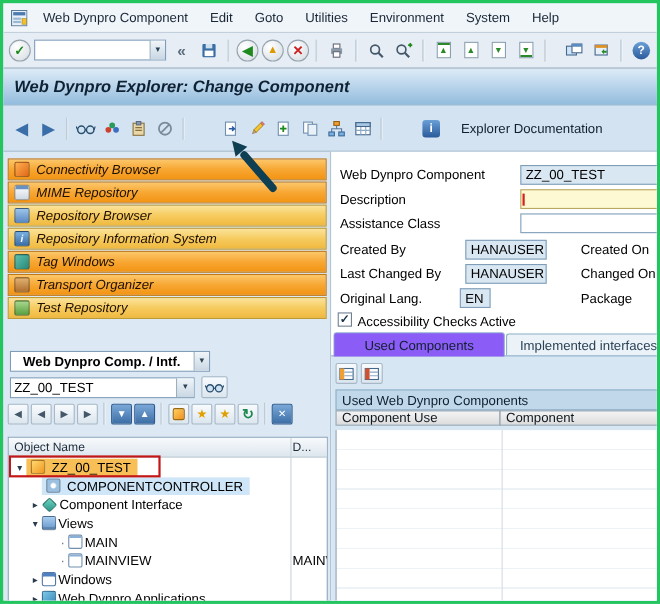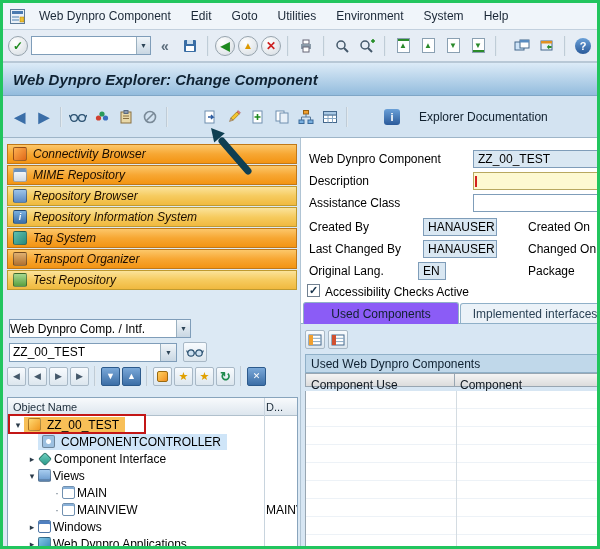--- a/index.html
+++ b/index.html
@@ -51,21 +51,21 @@
   .sic{width:14px;height:14px;border:1px solid rgba(0,0,0,.35);border-radius:2px;flex:none;}
   .sic-conn{background:linear-gradient(135deg,#ffb050,#e06818);}
   .sic-mime{background:linear-gradient(180deg,#ffffff,#cfd8e2);box-shadow:inset 0 3px 0 #6a92c0;}
   .sic-repo{background:linear-gradient(180deg,#9cc4ea,#5b89c2);}
   .sic-info{background:linear-gradient(180deg,#7ab0e0,#3a6ea8);display:flex;align-items:center;justify-content:center;color:#fff;font-size:9px;font-weight:bold;}
   .sic-tag{background:linear-gradient(135deg,#5fc0b0,#2a8a7a);}
   .sic-transport{background:linear-gradient(180deg,#e0b070,#b07030);}
   .sic-test{background:linear-gradient(180deg,#a8d890,#5aa040);}
 
   .combo{position:absolute;left:6px;top:181px;display:flex;width:182px;height:19px;border:1px solid #7f9db9;background:#fff;font-size:12px;align-items:center;}
-  .combo .txt{flex:1;padding:0 0;white-space:nowrap;overflow:hidden;}
+  .combo .txt{flex:1;padding:0 11px;white-space:nowrap;overflow:hidden;font-weight:bold;}
 
   .objrow{position:absolute;left:6px;top:204px;display:flex;align-items:center;}
   .comboline{display:flex;height:19px;border:1px solid #7f9db9;background:#fff;}
   .objrow input{width:150px;border:none;outline:none;font-size:12px;padding:0 3px;background:transparent;}
   .tbtn{width:24px;height:20px;margin-left:6px;border:1px solid #a8b8c6;background:linear-gradient(#f8fbfe,#dce6ee);border-radius:2px;}
 
   .navrow{position:absolute;left:4px;top:228px;display:flex;align-items:center;gap:2px;}
   .sbtn{width:19px;height:19px;border:1px solid #a8b8c6;background:linear-gradient(#f8fbfe,#dce6ee);display:flex;align-items:center;justify-content:center;font-size:9px;color:#44586a;border-radius:2px;}
   .sbtn.blue{background:linear-gradient(#7aa8d8,#3c6ea6);color:#fff;border-color:#2c5a8c;}
   .sbtn .star{color:#e0a000;font-size:11px;}
@@ -104,21 +104,21 @@
   .cb{position:absolute;width:13px;height:13px;border:1px solid #708090;background:#fff;display:flex;align-items:center;justify-content:center;font-size:11px;font-weight:bold;color:#15314a;}
   .cblabel{position:absolute;font-size:12px;}
 
   .tab{position:absolute;display:flex;align-items:center;justify-content:center;font-size:12px;border:1px solid #8fb0c8;border-bottom:none;border-radius:3px 3px 0 0;color:#10202e;}
   .tab.active{top:164px;height:22px;background:#8b5cf6;z-index:4;}
   .tab.inactive{top:165px;height:20px;background:#ebf2f8;color:#2c4356;}
   .tabcontent{position:absolute;left:0;top:185px;width:303px;height:229px;background:#d7e6f3;border-top:1px solid #8fb0c8;}
   .tc-icons{position:absolute;left:4px;top:6px;display:flex;gap:3px;}
   .tblbtn{width:20px;height:19px;border:1px solid #a8b8c6;background:linear-gradient(#f8fbfe,#dce6ee);border-radius:2px;}
   .ttitle{position:absolute;left:4px;right:4px;top:30px;height:19px;background:#c0d8ea;border:1px solid #8fb0c8;font-size:12px;color:#0e2030;display:flex;align-items:center;padding:0 5px;}
-  .th{position:absolute;top:49px;height:14px;background:linear-gradient(#f4f4f4,#dcdcdc);border:1px solid #98a6b2;font-size:12px;color:#101820;display:flex;align-items:flex-start;padding:4px 5px;}
+  .th{position:absolute;top:49px;height:14px;background:linear-gradient(#f4f4f4,#dcdcdc);border:1px solid #98a6b2;font-size:12px;color:#101820;display:flex;align-items:center;padding:4px 5px;}
   .tbody{position:absolute;left:4px;right:4px;top:67px;bottom:0;background:repeating-linear-gradient(180deg,#ffffff 0 17px,#edf2f7 17px 18px);border:1px solid #98a6b2;border-top:none;}
   .tbodycol{position:absolute;left:150px;top:0;bottom:0;border-left:1px solid #d4dce2;}
 </style>
 </head>
 <body>
 
 <div class="screen">
 
   <div class="menubar">
     <span class="winicon">
@@ -345,21 +345,21 @@
         <span>Repository Browser</span>
       </div>
       <div class="side-btn alt">
         <span class="sic sic-info">
             <b>i</b>
           </span>
         <span>Repository Information System</span>
       </div>
       <div class="side-btn">
         <span class="sic sic-tag"></span>
-        <span>Tag System</span>
+        <span>Tag Windows</span>
       </div>
       <div class="side-btn">
         <span class="sic sic-transport"></span>
         <span>Transport Organizer</span>
       </div>
       <div class="side-btn alt">
         <span class="sic sic-test"></span>
         <span>Test Repository</span>
       </div>
     </div>

